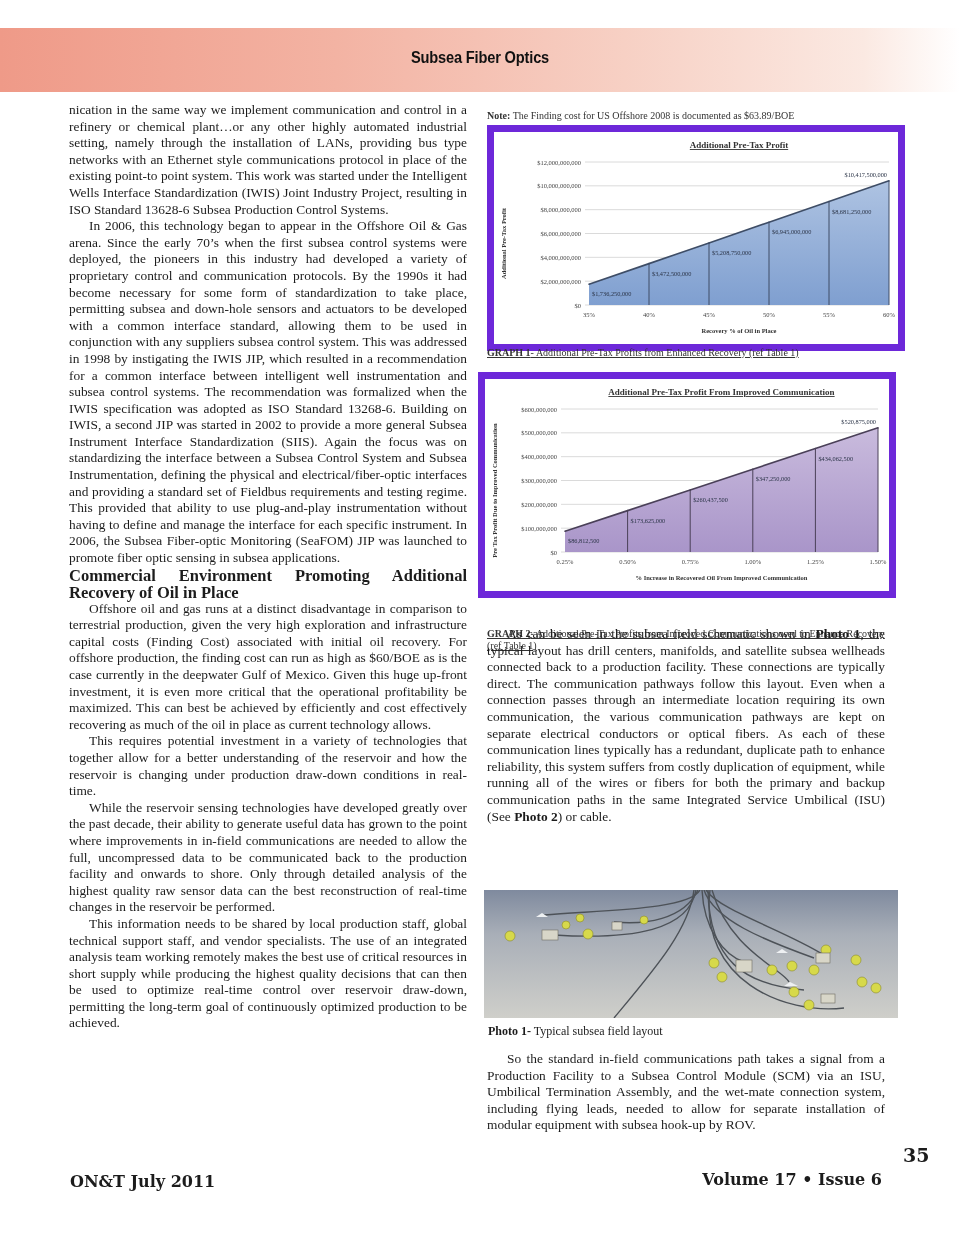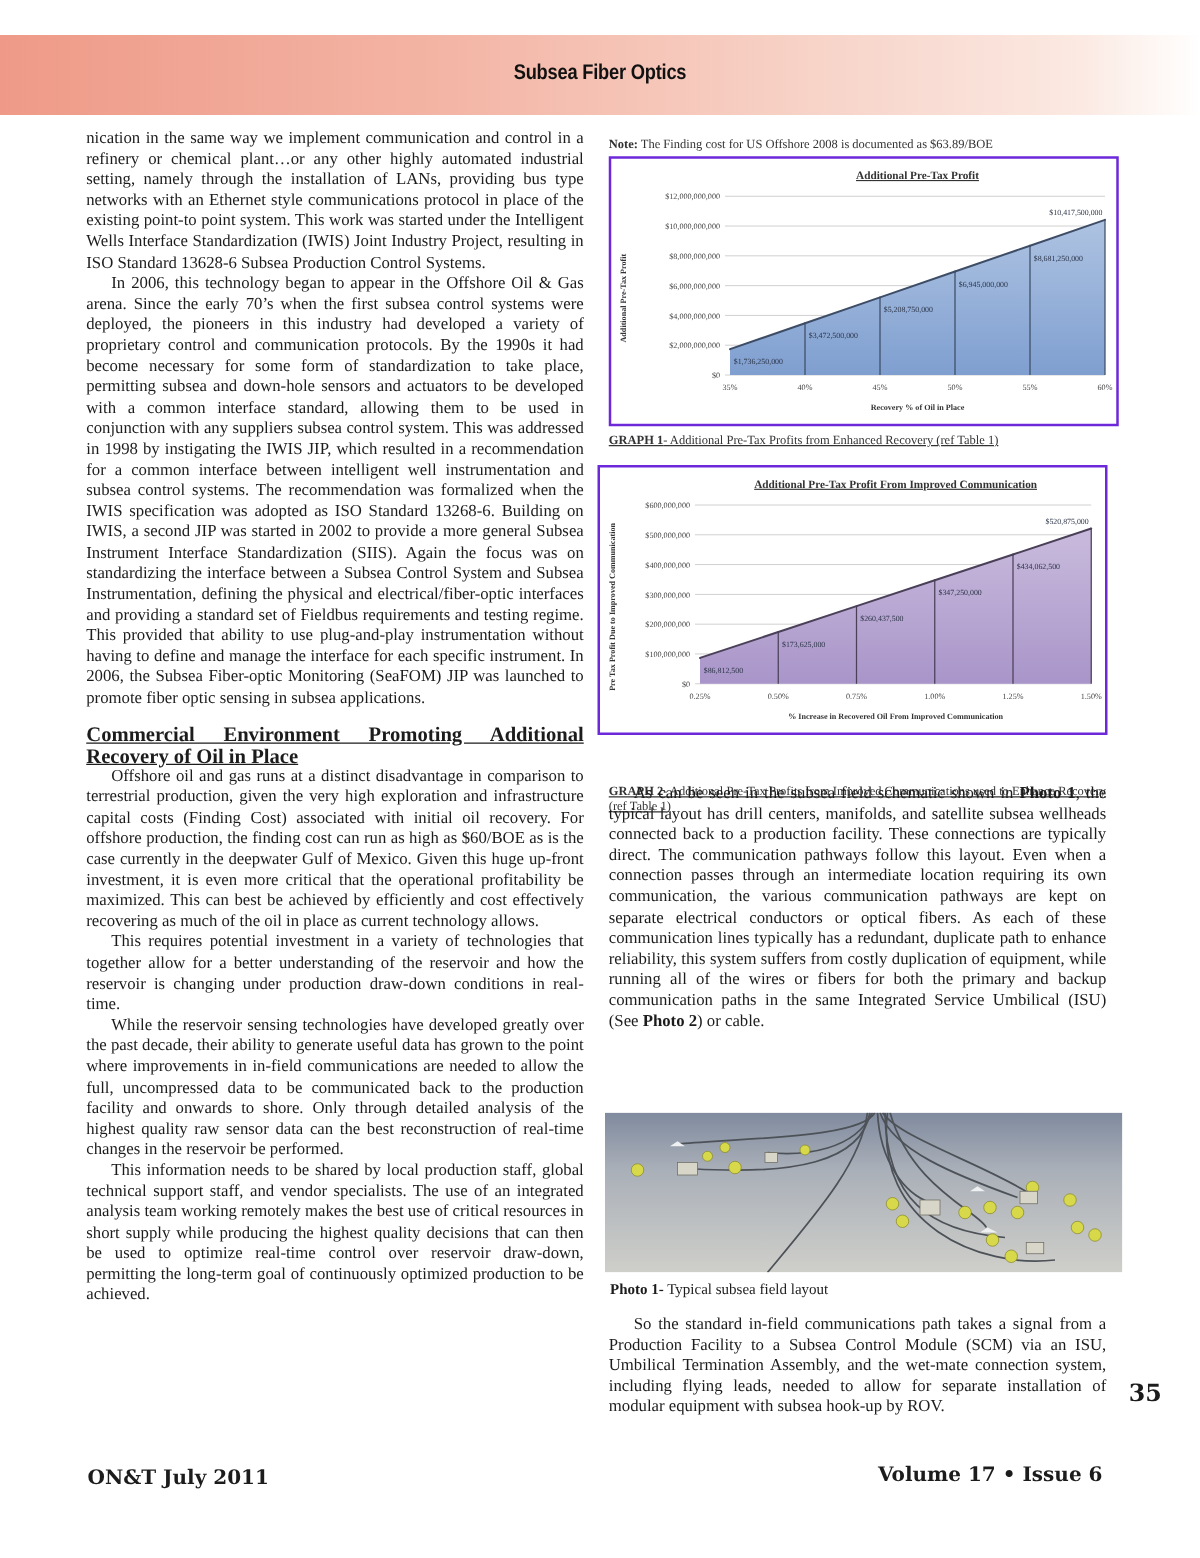--- a/index.html
+++ b/index.html
@@ -15,41 +15,41 @@
   }
   .col { position: absolute; top: 102px; font-size: 13.4px; line-height: 16.6px; text-align: justify; }
   .col-left { left: 69px; width: 398px; }
   .col-right { left: 487px; width: 398px; }
   .col p { margin: 0; text-indent: 20px; }
   .col p.noindent { text-indent: 0; }
   h2.section { margin: 10px 0 0 0; font-size: 16.5px; line-height: 17px; font-weight: bold; text-align: left; }
   h2.section.just { text-align: justify; text-align-last: left; }
   .note { font-size: 10px; color: #333; position: absolute; left: 487px; top: 110px; }
   .note b { font-weight: bold; }
-  .chart-frame { position: absolute; border: 2px solid #6d28d9; background: #fff; }
+  .chart-frame { position: absolute; border: 7px solid #6d28d9; background: #fff; }
   .chart-caption { position: absolute; left: 487px; font-size: 10px; color: #333; text-decoration: underline; line-height: 12px; width: 410px; }
   .chart-caption b { font-weight: bold; }
   svg text { font-family: "Liberation Serif", serif; }
   .photo { position: absolute; left: 484px; top: 890px; width: 414px; height: 128px; overflow: hidden; }
   .photo-caption { position: absolute; left: 488px; top: 1024px; font-size: 12px; }
   .photo-caption b { font-weight: bold; }
   .footer-left { position: absolute; left: 70px; top: 1172px; font-size: 16px; font-weight: bold; font-family: "DejaVu Serif", serif; }
   .footer-right { position: absolute; right: 80px; top: 1170px; font-size: 16px; font-weight: bold; font-family: "DejaVu Serif", serif; }
-  .page-num { position: absolute; left: 903px; top: 1104px; font-size: 19px; font-weight: bold; font-family: "DejaVu Serif", serif; }
+  .page-num { position: absolute; left: 903px; top: 1144px; font-size: 19px; font-weight: bold; font-family: "DejaVu Serif", serif; }
 </style>
 </head>
 <body>
 
 <div class="header-band"></div>
 <div class="header-title">Subsea Fiber Optics</div>
 
 <div class="col col-left">
   <p class="noindent">nication in the same way we implement communication and control in a refinery or chemical plant…or any other highly automated industrial setting, namely through the installation of LANs, providing bus type networks with an Ethernet style communications protocol in place of the existing point-to point system. This work was started under the Intelligent Wells Interface Standardization (IWIS) Joint Industry Project, resulting in ISO Standard 13628-6 Subsea Production Control Systems.</p>
   <p>In 2006, this technology began to appear in the Offshore Oil &amp; Gas arena. Since the early 70’s when the first subsea control systems were deployed, the pioneers in this industry had developed a variety of proprietary control and communication protocols. By the 1990s it had become necessary for some form of standardization to take place, permitting subsea and down-hole sensors and actuators to be developed with a common interface standard, allowing them to be used in conjunction with any suppliers subsea control system. This was addressed in 1998 by instigating the IWIS JIP, which resulted in a recommendation for a common interface between intelligent well instrumentation and subsea control systems. The recommendation was formalized when the IWIS specification was adopted as ISO Standard 13268-6. Building on IWIS, a second JIP was started in 2002 to provide a more general Subsea Instrument Interface Standardization (SIIS). Again the focus was on standardizing the interface between a Subsea Control System and Subsea Instrumentation, defining the physical and electrical/fiber-optic interfaces and providing a standard set of Fieldbus requirements and testing regime. This provided that ability to use plug-and-play instrumentation without having to define and manage the interface for each specific instrument. In 2006, the Subsea Fiber-optic Monitoring (SeaFOM) JIP was launched to promote fiber optic sensing in subsea applications.</p>
-  <h2 class="section just" style="margin-top:12px;text-decoration:underline;">Commercial Environment Promoting Additional Recovery of Oil in Place</h2>
+  <h2 class="section just" style="margin-top:0;">Commercial Environment Promoting Additional Recovery of Oil in Place</h2>
   <p>Offshore oil and gas runs at a distinct disadvantage in comparison to terrestrial production, given the very high exploration and infrastructure capital costs (Finding Cost) associated with initial oil recovery. For offshore production, the finding cost can run as high as $60/BOE as is the case currently in the deepwater Gulf of Mexico.  Given this huge up-front investment, it is even more critical that the operational profitability be maximized. This can best be achieved by efficiently and cost effectively recovering as much of the oil in place as current technology allows.</p>
   <p>This requires potential investment in a variety of technologies that together allow for a better understanding of the reservoir and how the reservoir is changing under production draw-down conditions in real-time.</p>
   <p>While the reservoir sensing technologies have developed greatly over the past decade, their ability to generate useful data has grown to the point where improvements in in-field communications are needed to allow the full, uncompressed data to be communicated back to the production facility and onwards to shore. Only through detailed analysis of the highest quality raw sensor data can the best reconstruction of real-time changes in the reservoir be performed.</p>
   <p>This information needs to be shared by local production staff, global technical support staff, and vendor specialists. The use of an integrated analysis team working remotely makes the best use of critical resources in short supply while producing the highest quality decisions that can then be used to optimize real-time control over reservoir draw-down, permitting the long-term goal of continuously optimized production to be achieved.</p>
 </div>
 
 <div class="note">
   <b>Note:</b><span> The Finding cost for US Offshore 2008 is documented as $63.89/BOE</span>
 </div>
 <div class="chart-frame" style="left:487px; top:125px; width:404px; height:212px;">

